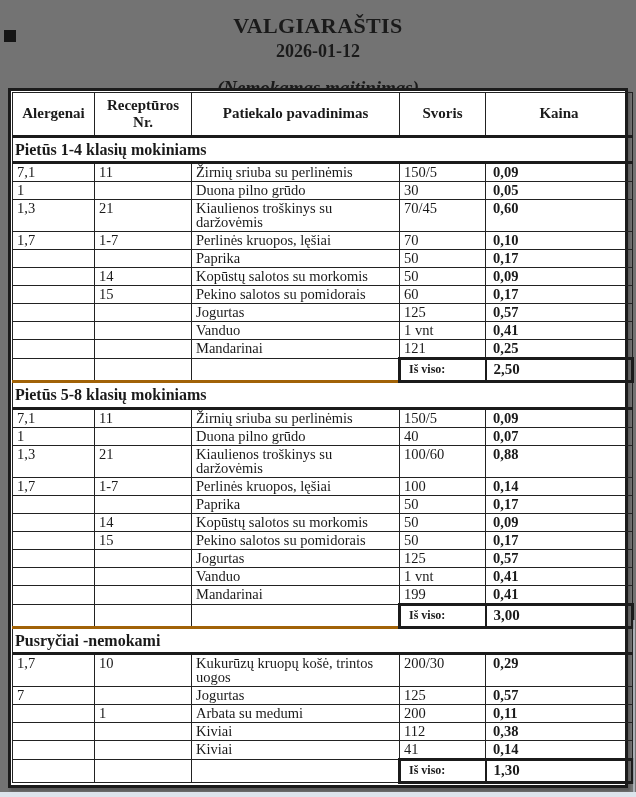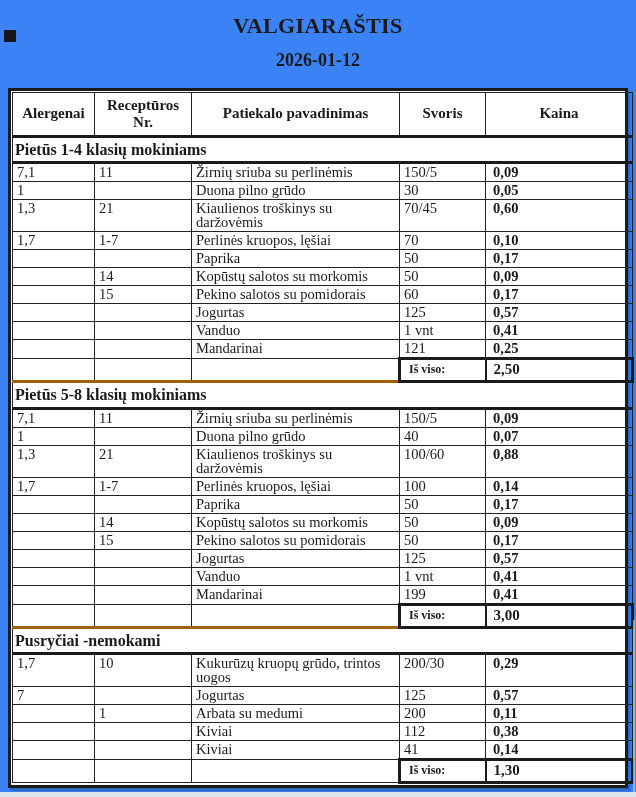--- a/index.html
+++ b/index.html
@@ -1,23 +1,23 @@
 <!DOCTYPE html>
 <html><head>
 <meta charset="utf-8">
 <style>
   * { margin:0; padding:0; box-sizing:border-box; }
   html,body { background:#ffffff; }
   .page {
-    position:relative; width:636px; height:797px; background:#3b82f6;
+    position:relative; width:636px; height:797px; background:#737373;
     font-family:"Liberation Serif", serif; color:#1a1a1a; overflow:hidden;
   }
   .doc-header { text-align:center; padding-top:14px; }
   .doc-title   { font-size:22px; font-weight:bold; letter-spacing:0.4px; line-height:1.1; }
-  .doc-date    { font-size:18px; font-weight:bold; line-height:1.2; margin-top:12px; }
+  .doc-date    { font-size:18px; font-weight:bold; line-height:1.2; margin-top:3px; }
   .doc-subtitle{ font-size:19px; font-weight:bold; line-height:1.2; margin-top:14px;font-style:italic; }
 
   .artifact-square { position:absolute; left:4px; top:30px; width:12px; height:12px; background:#161616; }
 
   .table-frame {
     position:absolute; left:8px; top:88px; width:620px;
     border:3px solid #1b1b1b; padding:1px; background:#fff;
     box-shadow:2px 3px 2px rgba(0,0,0,0.22);
   }
   table { border-collapse:collapse; width:100%; table-layout:fixed; }
@@ -241,21 +241,21 @@
             <td class="blank"></td>
             <td class="t-label">Iš viso:</td>
             <td class="t-value">3,00</td>
           </tr>
           <tr class="sec">
             <td colspan="5">Pusryčiai -nemokami</td>
           </tr>
           <tr>
             <td class="c-alerg">1,7</td>
             <td class="c-rec">10</td>
-            <td class="c-dish">Kukurūzų kruopų grūdo, trintos
+            <td class="c-dish">Kukurūzų kruopų košė, trintos
 uogos</td>
             <td class="c-svoris">200/30</td>
             <td class="c-kaina">0,29</td>
           </tr>
           <tr>
             <td class="c-alerg">7</td>
             <td class="c-rec"></td>
             <td class="c-dish">Jogurtas</td>
             <td class="c-svoris">125</td>
             <td class="c-kaina">0,57</td>

